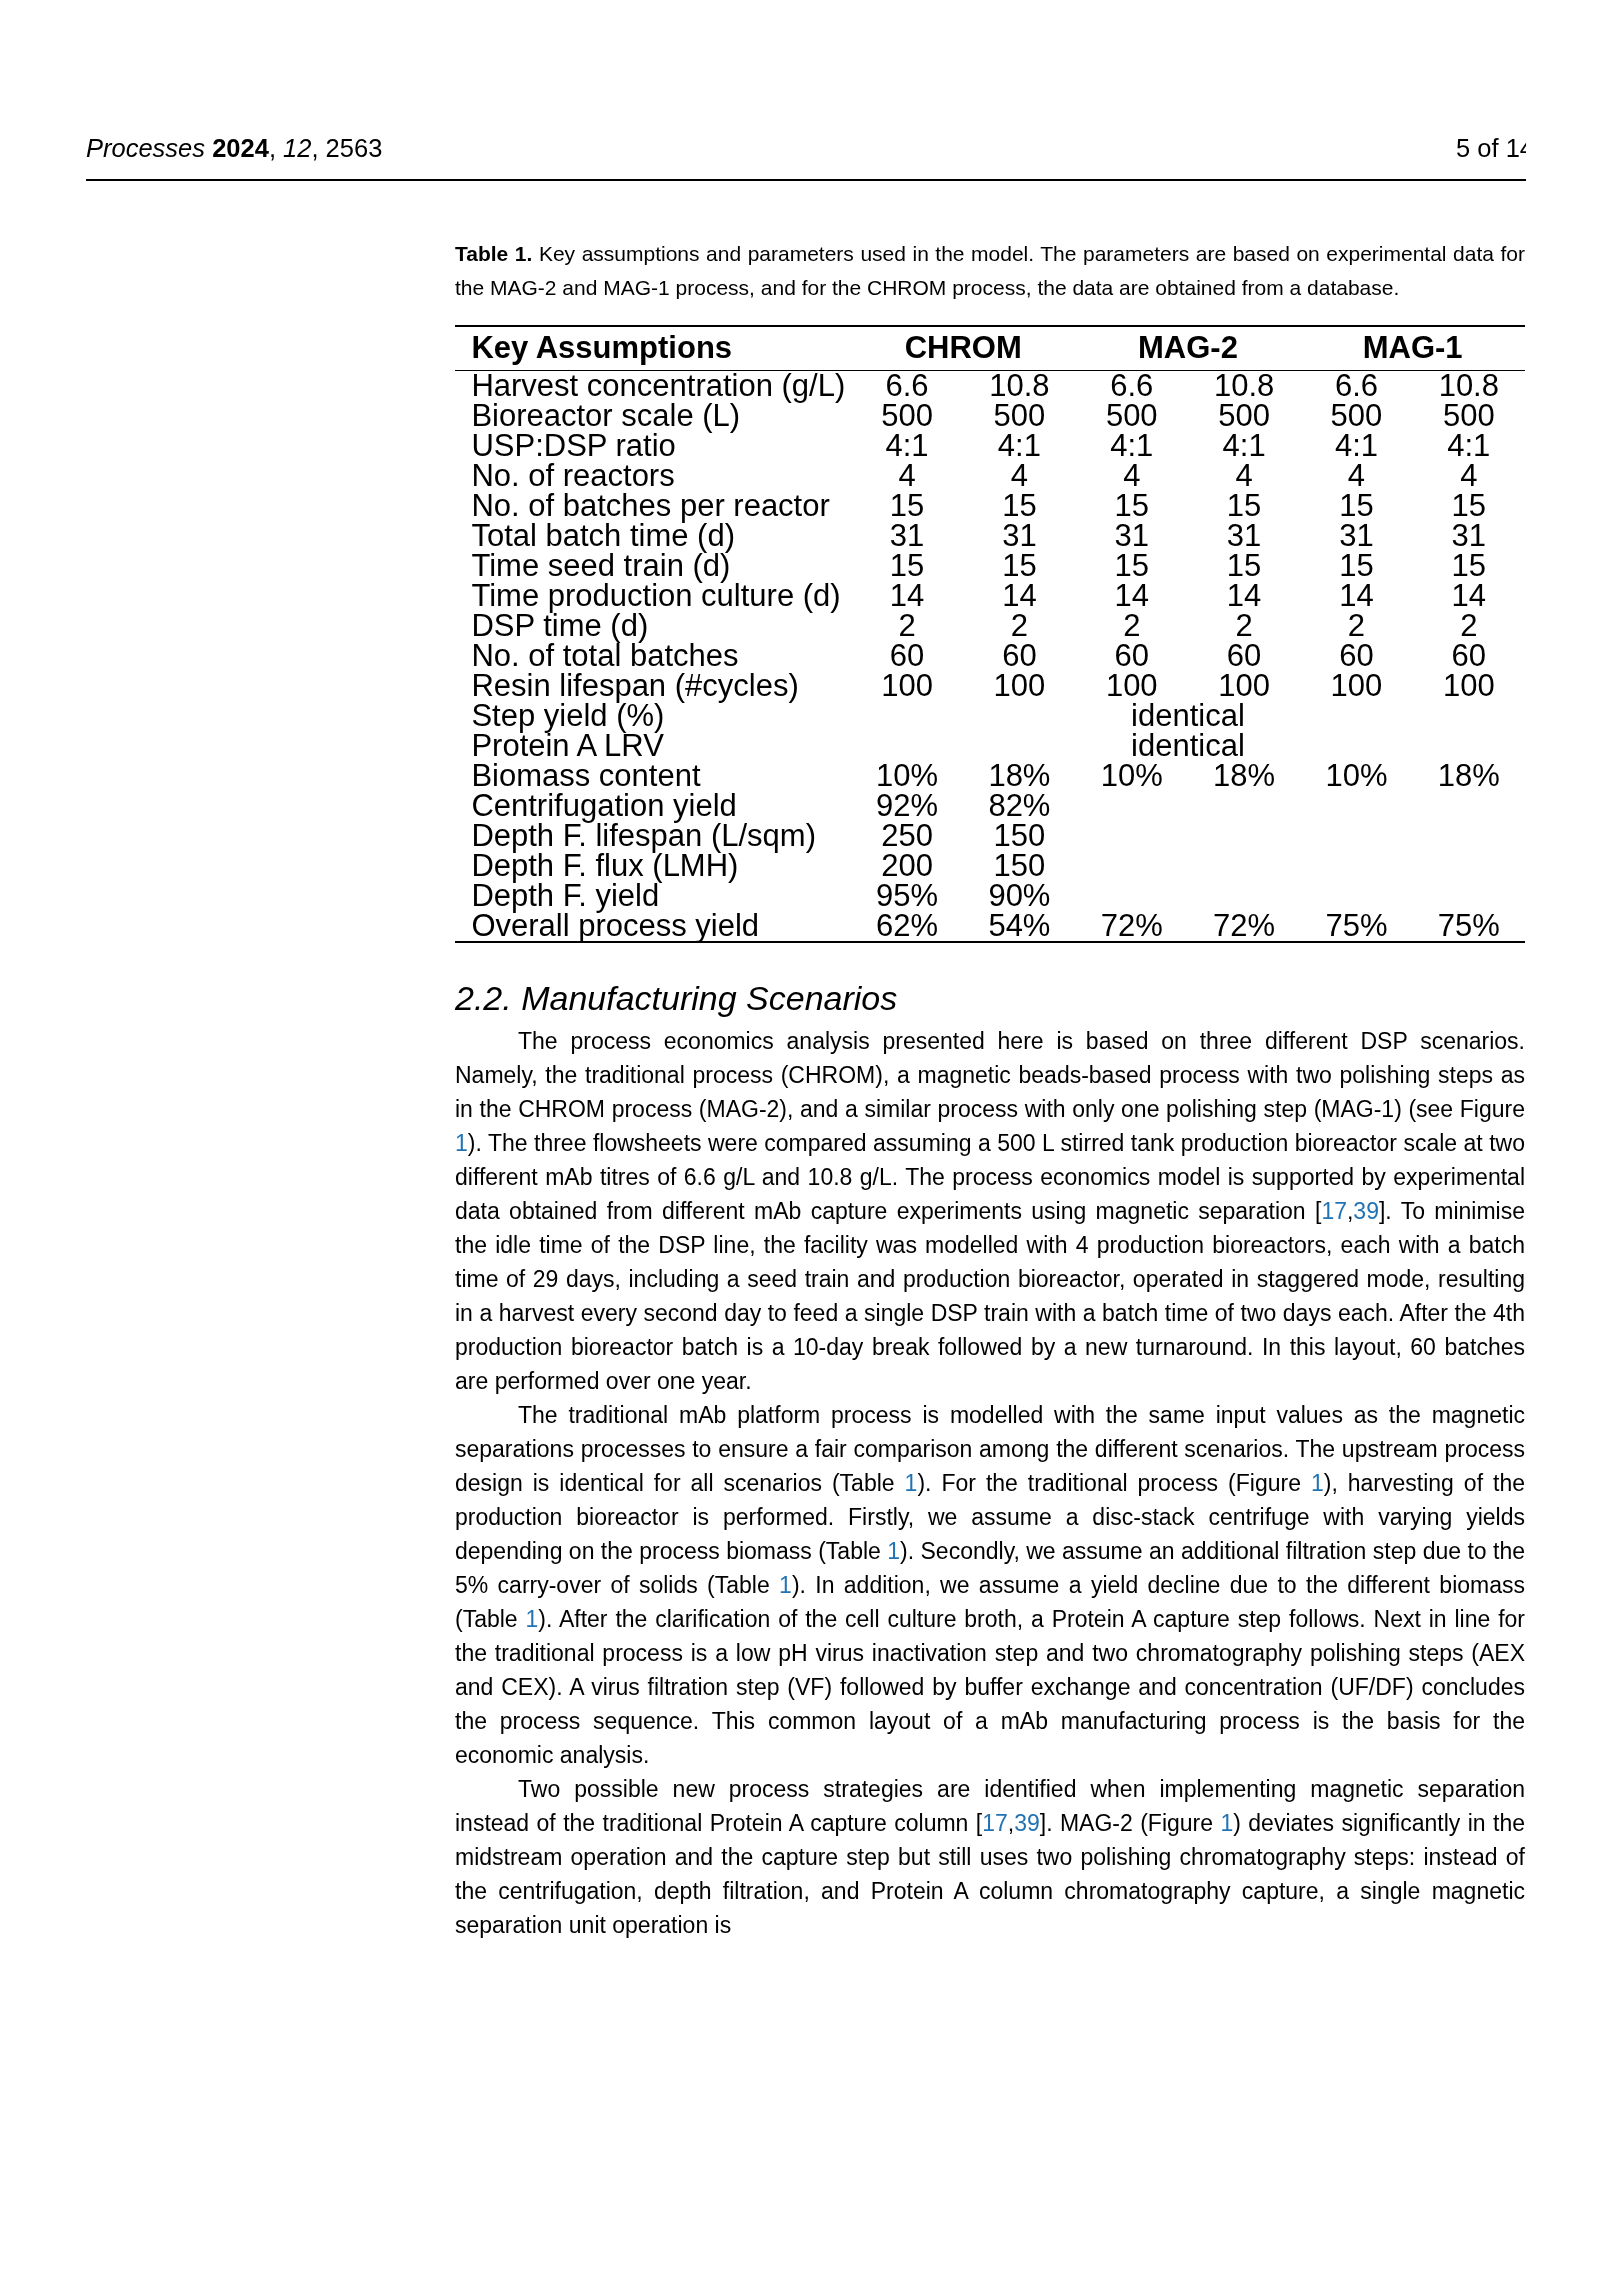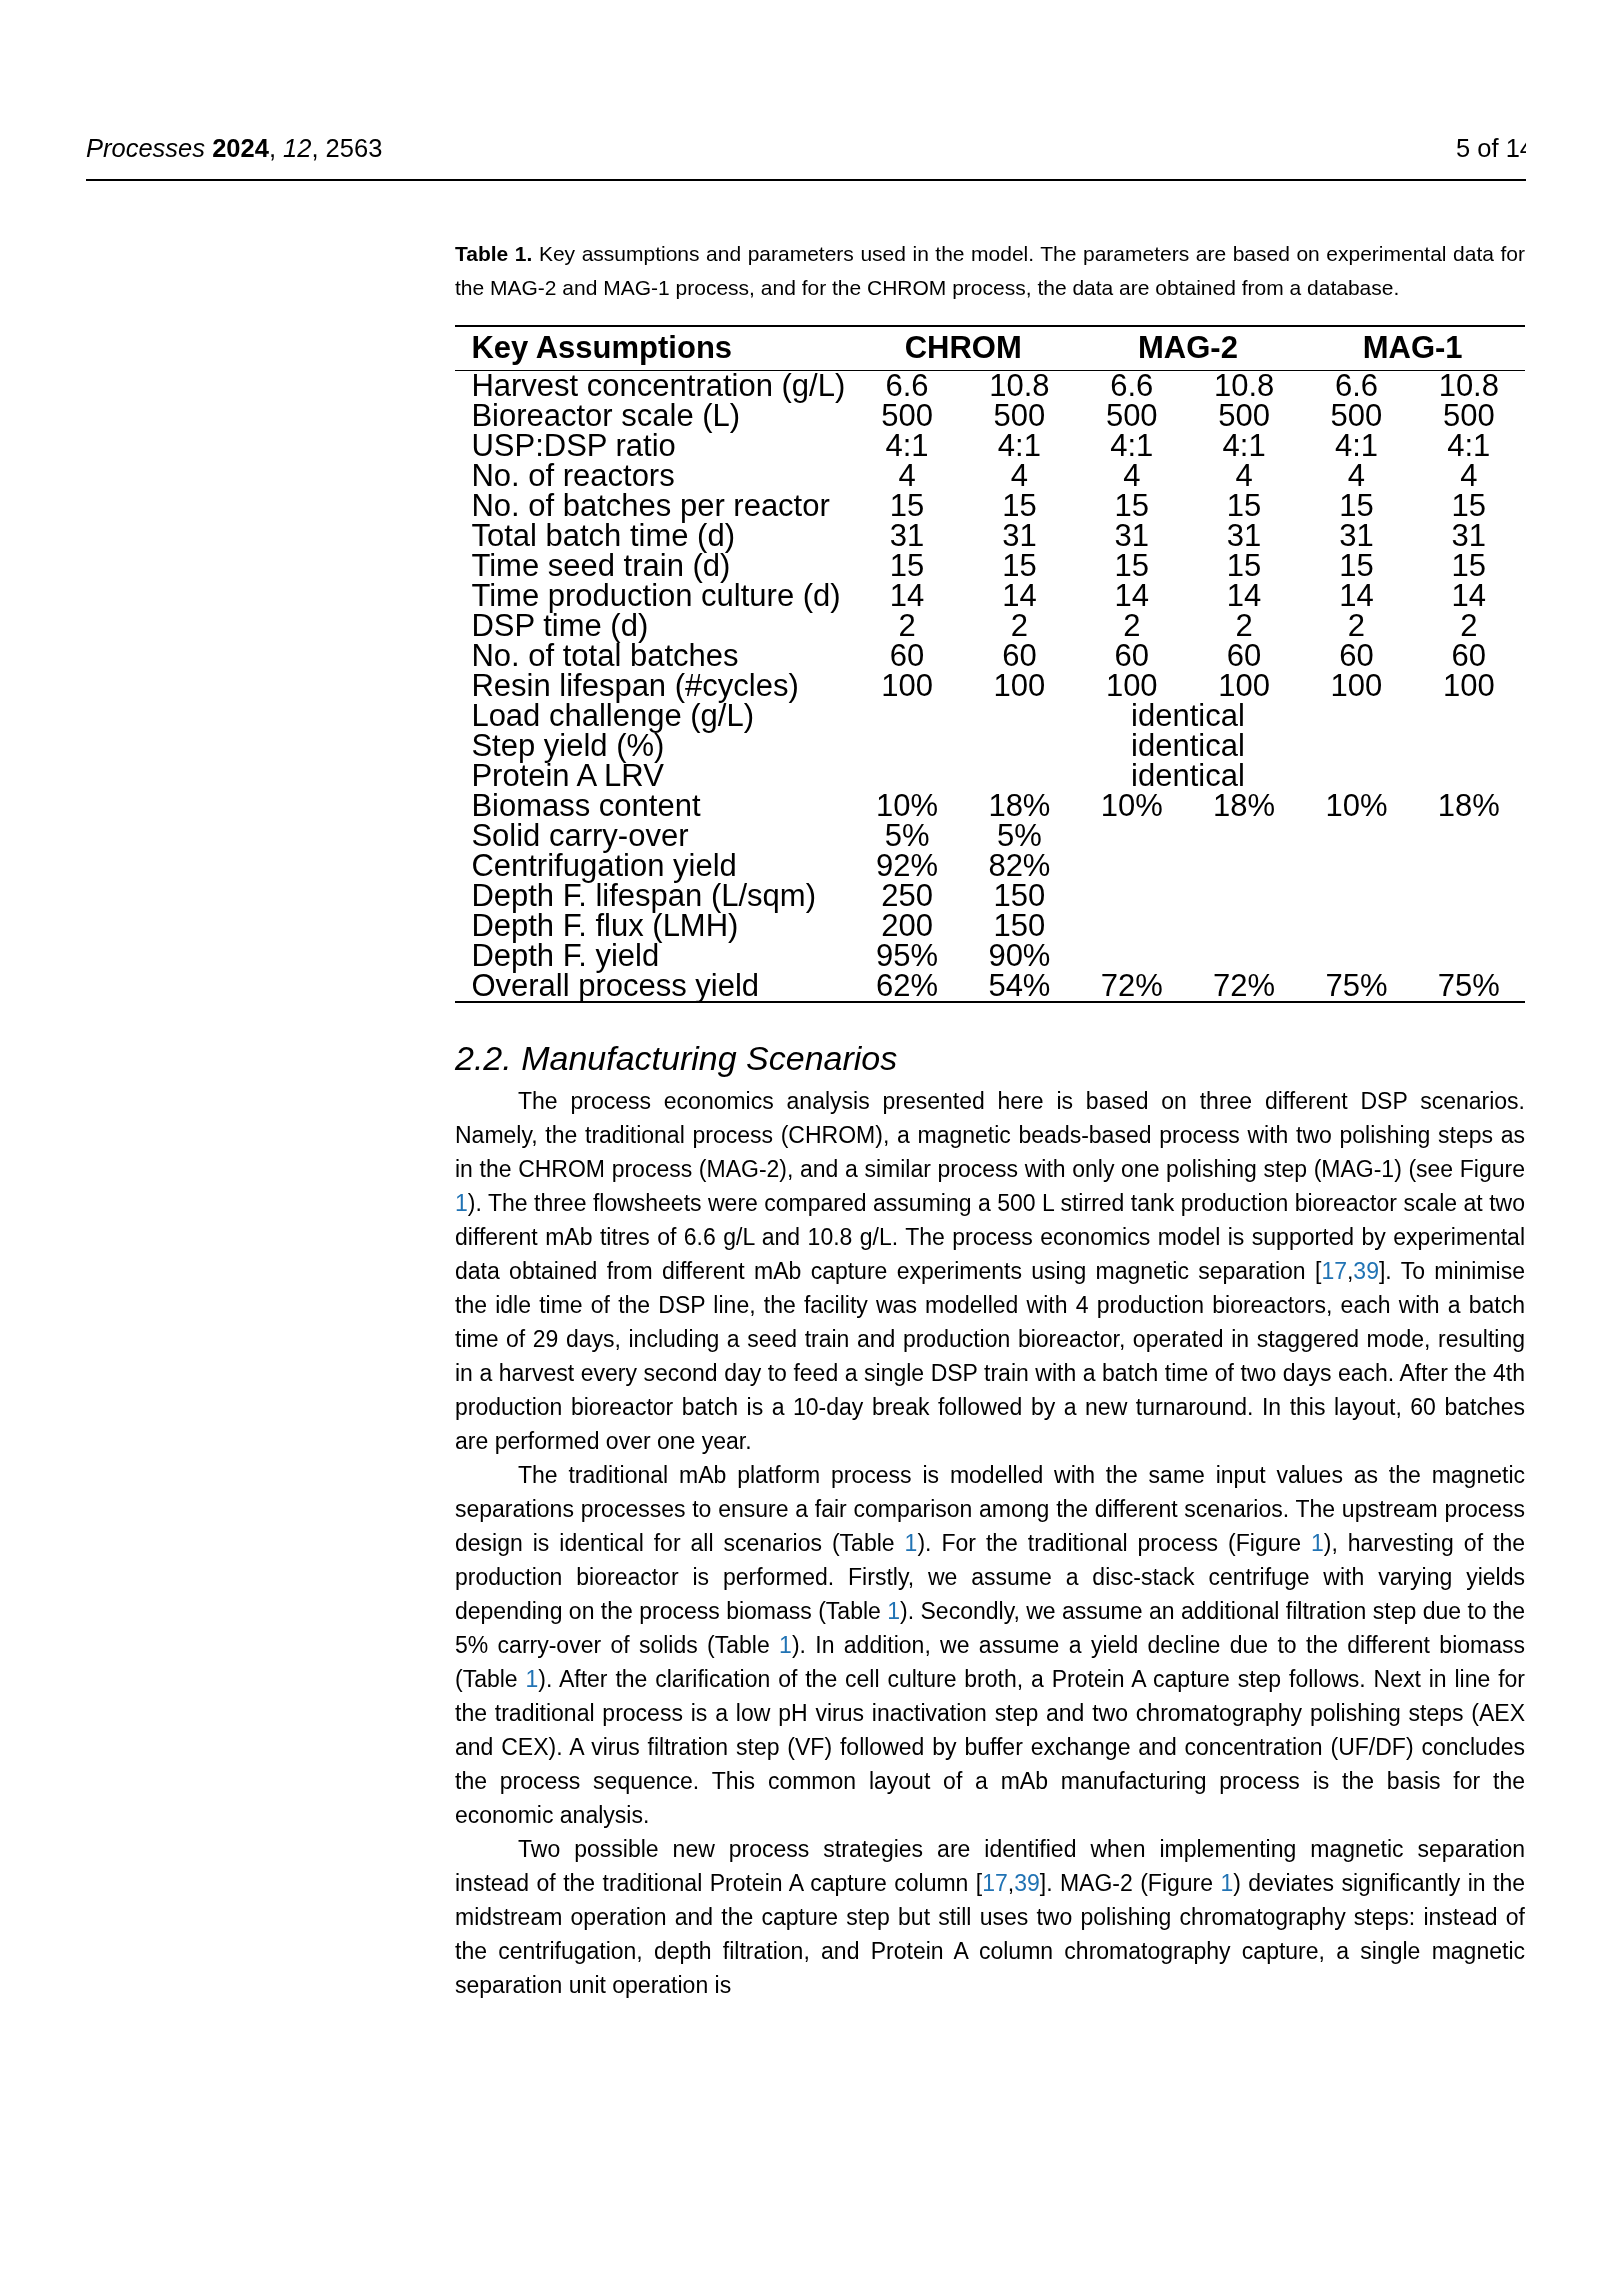--- a/index.html
+++ b/index.html
@@ -224,28 +224,20 @@
           <tr>
             <td class="row-label">Resin lifespan (#cycles)</td>
             <td>100</td>
             <td>100</td>
             <td>100</td>
             <td>100</td>
             <td>100</td>
             <td>100</td>
           </tr>
           <tr>
-            <td class="row-label">Load challenge (g/L)</td>
-            <td></td>
-            <td></td>
-            <td colspan="2">identical</td>
-            <td></td>
-            <td></td>
-          </tr>
-          <tr>
             <td class="row-label">Step yield (%)</td>
             <td></td>
             <td></td>
             <td colspan="2">identical</td>
             <td></td>
             <td></td>
           </tr>
           <tr>
             <td class="row-label">Protein A LRV</td>
             <td></td>
@@ -257,29 +249,20 @@
           <tr>
             <td class="row-label">Biomass content</td>
             <td>10%</td>
             <td>18%</td>
             <td>10%</td>
             <td>18%</td>
             <td>10%</td>
             <td>18%</td>
           </tr>
           <tr>
-            <td class="row-label">Solid carry-over</td>
-            <td>5%</td>
-            <td>5%</td>
-            <td></td>
-            <td></td>
-            <td></td>
-            <td></td>
-          </tr>
-          <tr>
             <td class="row-label">Centrifugation yield</td>
             <td>92%</td>
             <td>82%</td>
             <td></td>
             <td></td>
             <td></td>
             <td></td>
           </tr>
           <tr>
             <td class="row-label">Depth F. lifespan (L/sqm)</td>

